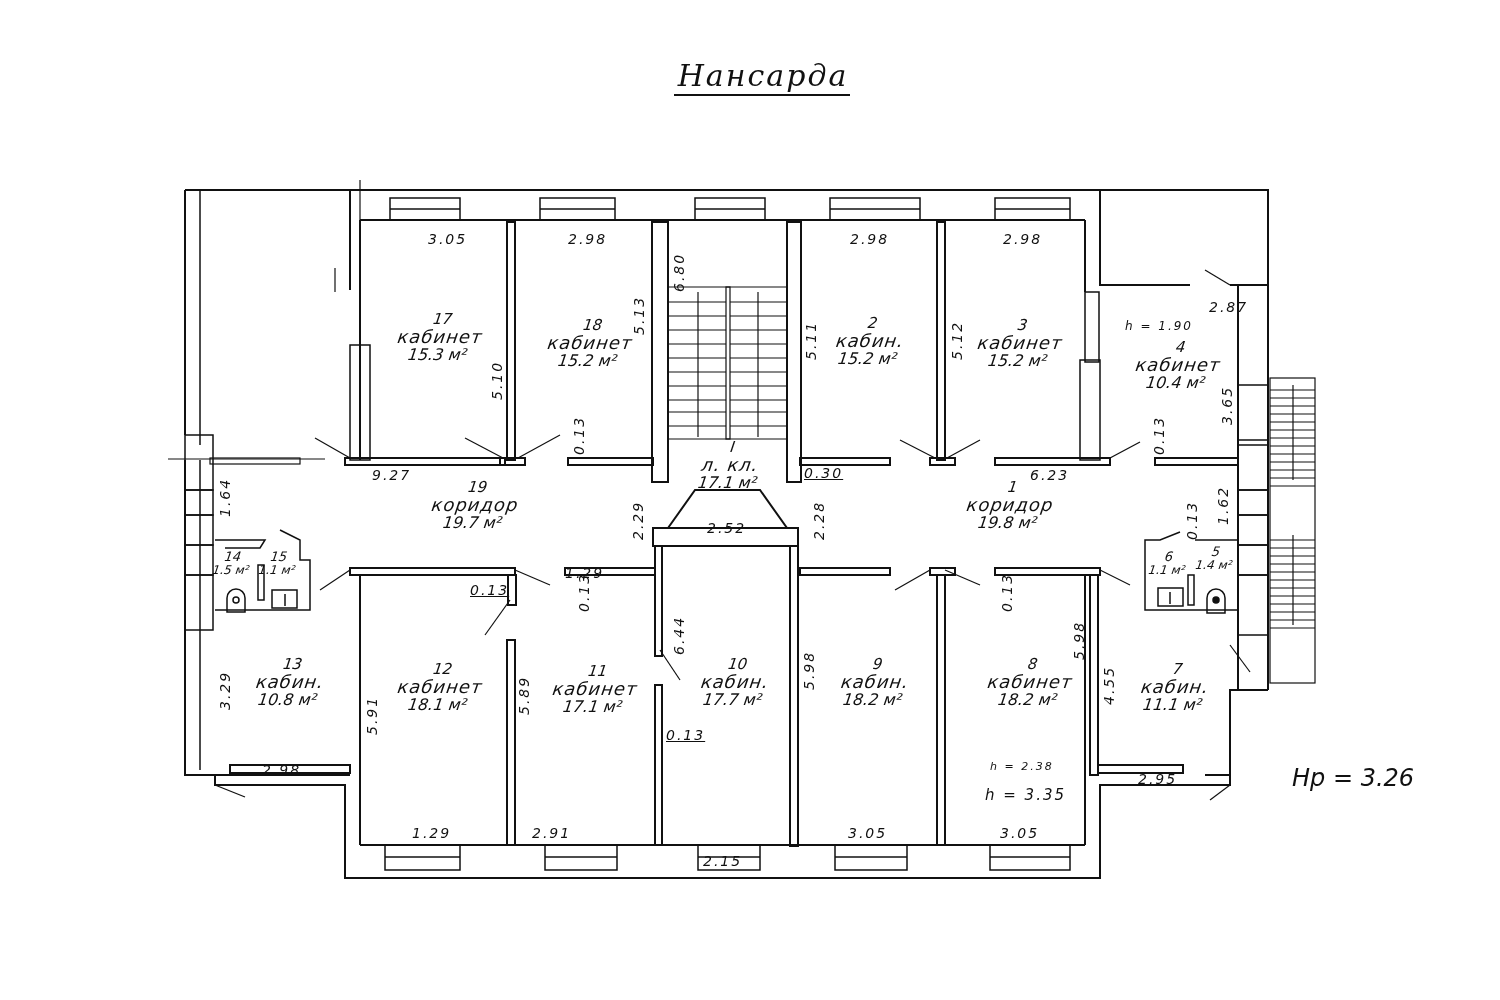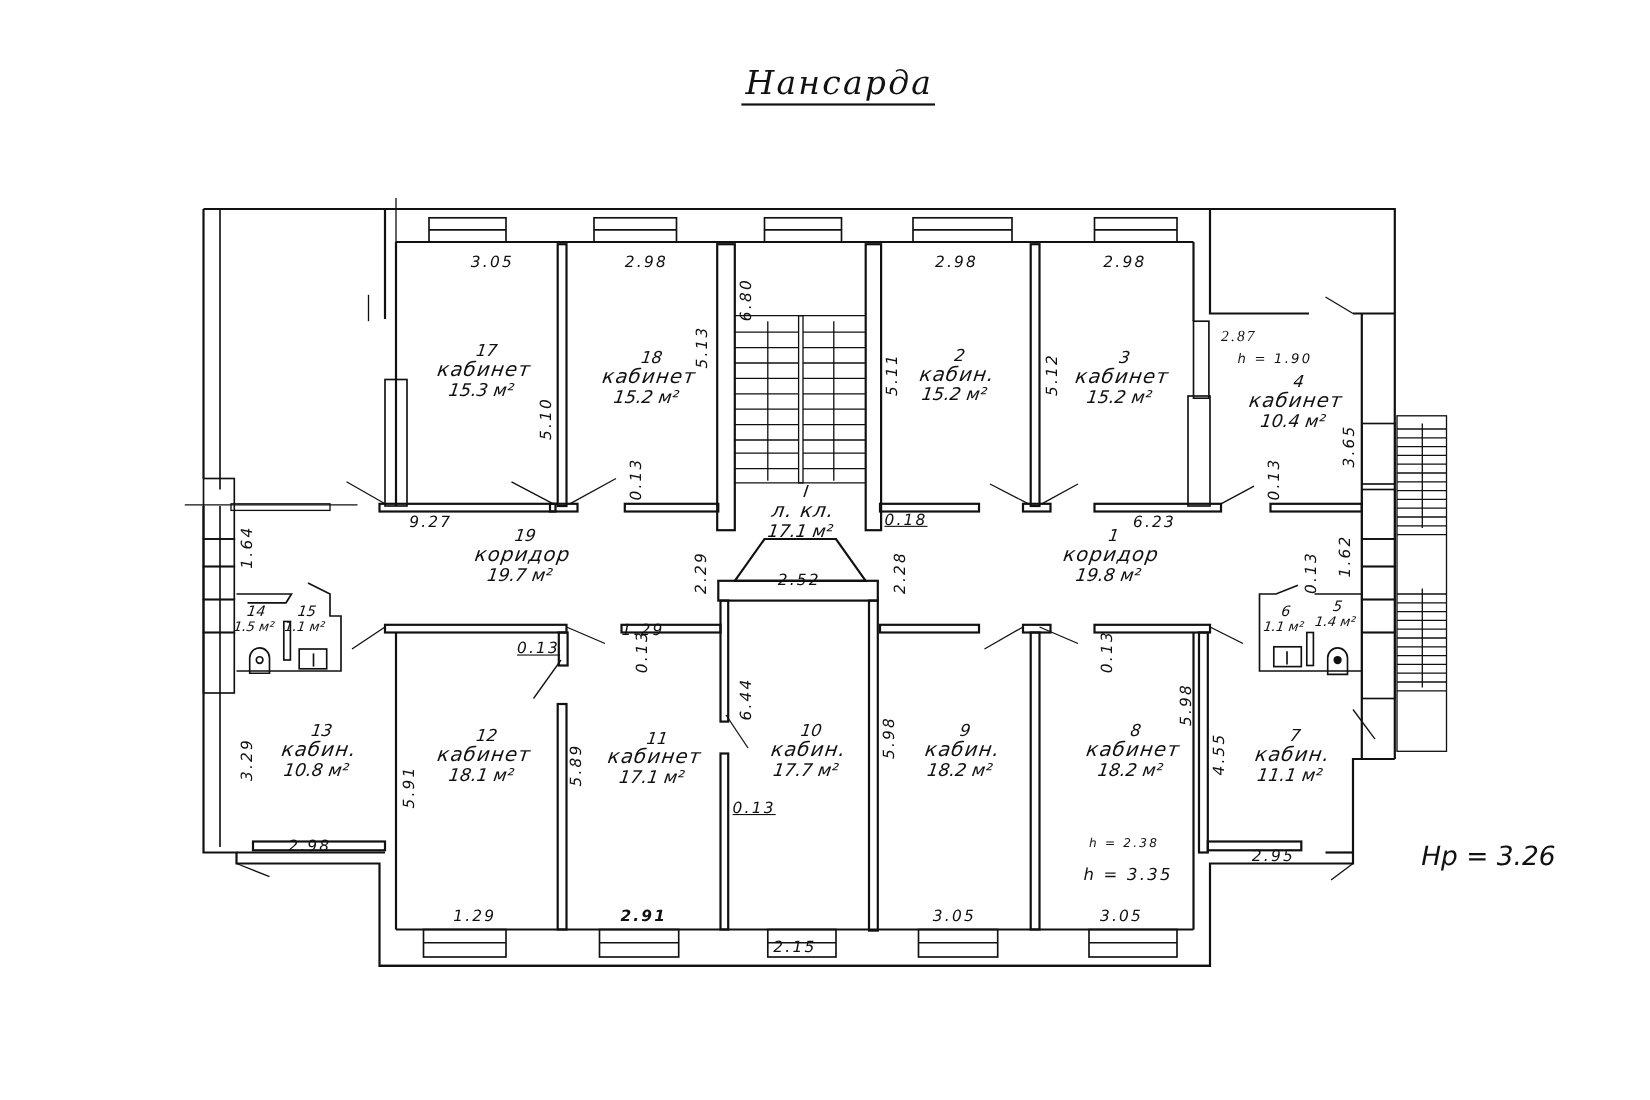--- a/index.html
+++ b/index.html
@@ -331,32 +331,32 @@
 <div class="room" style="left:1120px;top:662px;width:110px;">
   <span class="num">7</span>
   <span class="name">кабин.</span>
   <span class="area">11.1 м²</span>
 </div>
 
 <div class="lbl dim" style="left:428px;top:232px;">3.05</div>
 <div class="lbl dim" style="left:568px;top:232px;">2.98</div>
 <div class="lbl dim" style="left:850px;top:232px;">2.98</div>
 <div class="lbl dim" style="left:1003px;top:232px;">2.98</div>
-<div class="lbl dim" style="left:1110px;top:300px;font-family:Liberation Serif, serif;">2.87</div>
+<div class="lbl dim" style="left:1209px;top:300px;">2.87</div>
 <div class="lbl dim" style="left:1125px;top:320px;font-size:12px;">h = 1.90</div>
-<div class="lbl dim" style="left:804px;top:466px;text-decoration:underline;">0.18</div>
+<div class="lbl dim" style="left:804px;top:466px;text-decoration:underline;">0.30</div>
 <div class="lbl dim" style="left:372px;top:468px;">9.27</div>
 <div class="lbl dim" style="left:1030px;top:468px;">6.23</div>
 <div class="lbl dim" style="left:707px;top:521px;">2.52</div>
 <div class="lbl dim" style="left:565px;top:554px;margin-top:12px;">1.29</div>
 <div class="lbl dim" style="left:470px;top:583px;text-decoration:underline;">0.13</div>
 <div class="lbl dim" style="left:666px;top:728px;text-decoration:underline;">0.13</div>
 <div class="lbl dim" style="left:262px;top:763px;">2.98</div>
 <div class="lbl dim" style="left:412px;top:826px;">1.29</div>
-<div class="lbl dim" style="left:564px;top:826px;font-weight:bold;">2.91</div>
+<div class="lbl dim" style="left:532px;top:826px;">2.91</div>
 <div class="lbl dim" style="left:703px;top:854px;">2.15</div>
 <div class="lbl dim" style="left:848px;top:826px;">3.05</div>
 <div class="lbl dim" style="left:1000px;top:826px;">3.05</div>
 <div class="lbl dim" style="left:1138px;top:772px;">2.95</div>
 <div class="lbl dim" style="left:990px;top:761px;font-size:11px;">h = 2.38</div>
 <div class="lbl dim" style="left:985px;top:788px;font-size:15px;">h = 3.35</div>
 <div class="lbl hp" style="left:1292px;top:766px;font-style:italic;">Hp = 3.26</div>
 
 <div class="lbl dim vdim" style="left:672px;top:292px;transform:rotate(-90deg);">6.80</div>
 <div class="lbl dim vdim" style="left:490px;top:400px;transform:rotate(-90deg);">5.10</div>

